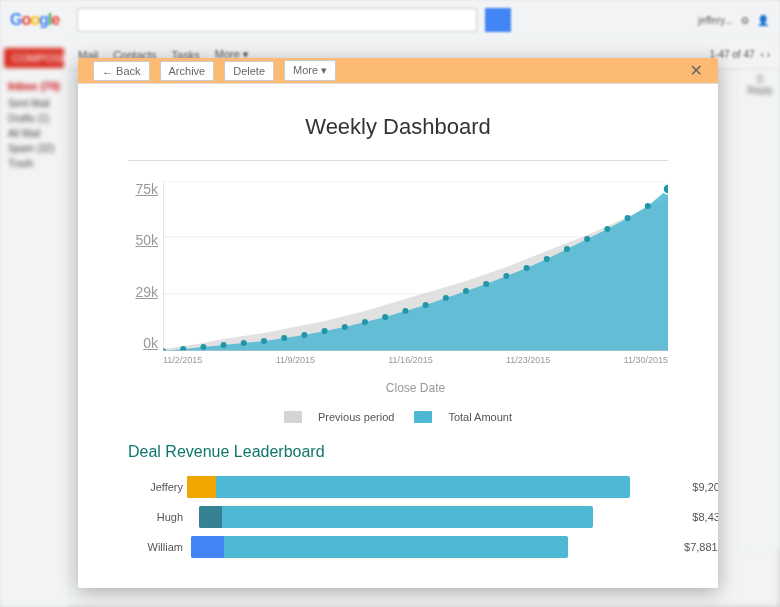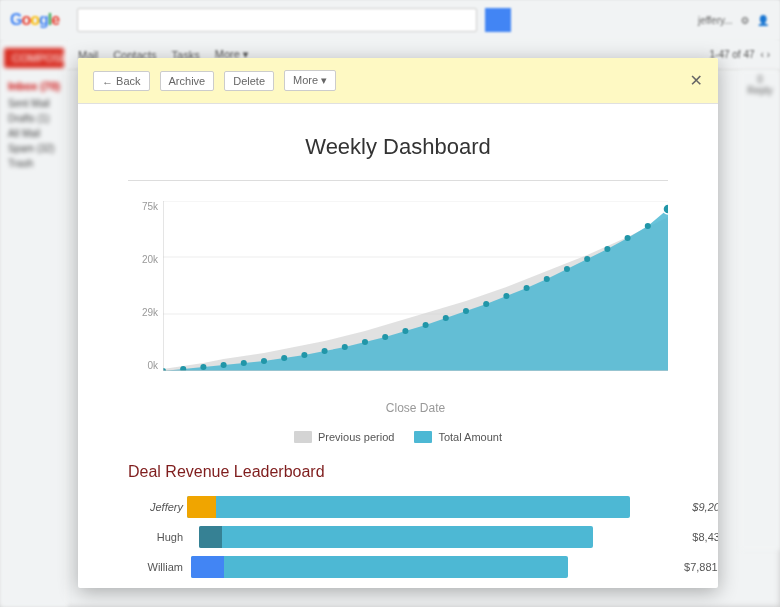--- a/index.html
+++ b/index.html
@@ -122,22 +122,23 @@
 
     
     .chart-container {
       position: relative;
       width: 100%;
       height: 200px;
       margin-bottom: 10px;
     }
 
     .y-label {
-      font-size: 10px;
+      font-size: 14px;
       color: #999;
+      text-decoration: underline;
     }
 
     .x-label {
       font-size: 9px;
       color: #999;
     }
 
     
     .chart-svg {
       width: 100%;
@@ -154,60 +155,60 @@
     .legend {
       display: flex;
       justify-content: center;
       gap: 20px;
       margin-top: 25px;
       margin-bottom: 20px;
     }
 
     .legend-item {
       display: flex;
-      gap: 6px;
+      gap: 16px;
       font-size: 11px;
       color: #555;
     }
 
     .legend-swatch {
       width: 18px;
       height: 12px;
       border-radius: 1px;
     }
 
     .legend-swatch.prev { background: #d4d4d4; }
     .legend-swatch.total { background: #4db8d4; }
 
     
     .leaderboard-title {
       font-size: 16px;
       font-weight: normal;
-      color: #7f1d1d;
+      color: #0f766e;
       margin-bottom: 15px;
     }
 
     .leaderboard-row {
       display: flex;
       align-items: center;
       margin-bottom: 8px;
       gap: 8px;
     }
 
     .lb-name {
       width: 55px;
       text-align: right;
       font-size: 11px;
       color: #555;
       flex-shrink: 0;
     }
 
     .email-topbar {
-      height: 46px;
-      background: #fef9c3;
+      height: 26px;
+      background: #fdba74;
       border-bottom: 1px solid #e0e0e0;
       display: flex;
       align-items: center;
       padding: 0 15px;
       gap: 10px;
     }
 
     .topbar-btn {
       font-size: 11px;
       color: #666;
@@ -280,21 +281,21 @@
 
     <h1 class="dashboard-title">Weekly Dashboard</h1>
     <hr class="divider">
 
 
     <div class="chart-container">
 
       <div style="position:absolute; left:0; top:0; bottom:30px; width:35px; display:flex; flex-direction:column-reverse; justify-content:space-between; align-items:flex-end; padding-right:5px;">
         <span class="y-label">0k</span>
         <span class="y-label">29k</span>
-        <span class="y-label">20k</span>
+        <span class="y-label">50k</span>
         <span class="y-label">75k</span>
       </div>
 
       <div style="position:absolute; left:35px; right:0; top:0; bottom:30px;">
         <svg class="chart-svg" viewBox="0 0 500 170" preserveAspectRatio="none">
 
           <line x1="0" y1="0" x2="500" y2="0" class="grid-line"></line>
           <line x1="0" y1="56" x2="500" y2="56" class="grid-line"></line>
           <line x1="0" y1="113" x2="500" y2="113" class="grid-line"></line>
           <line x1="0" y1="170" x2="500" y2="170" class="grid-line"></line>
@@ -328,38 +329,45 @@
           <circle cx="440" cy="48" r="3" fill="#2196a8"></circle>
           <circle cx="460" cy="37" r="3" fill="#2196a8"></circle>
           <circle cx="480" cy="25" r="3" fill="#2196a8"></circle>
           <circle cx="500" cy="8" r="5" fill="#2196a8" stroke="white" stroke-width="1.5"></circle>
 
           <line x1="0" y1="0" x2="0" y2="170" stroke="#ccc" stroke-width="1"></line>
           <line x1="0" y1="170" x2="500" y2="170" stroke="#ccc" stroke-width="1"></line>
         </svg>
       </div>
 
+      <div style="position:absolute; left:35px; right:0; bottom:0; height:30px; display:flex; justify-content:space-between; align-items:flex-start; padding-top:4px;">
+        <span class="x-label">11/2/2015</span>
+        <span class="x-label">11/9/2015</span>
+        <span class="x-label">11/16/2015</span>
+        <span class="x-label">11/23/2015</span>
+        <span class="x-label">11/30/2015</span>
+      </div>
 
       <div style="position:absolute; bottom:-14px; left:35px; right:0; text-align:center; font-size:12px; color:#999;">Close Date</div>
     </div>
 
     <div class="legend" style="margin-top:30px;">
       <div class="legend-item">
         <div class="legend-swatch prev"></div>
         <span>Previous period</span>
       </div>
       <div class="legend-item">
         <div class="legend-swatch total"></div>
         <span>Total Amount</span>
       </div>
     </div>
 
     <h2 class="leaderboard-title" style="margin-top:15px;">Deal Revenue Leaderboard</h2>
 
-    <div class="leaderboard-row" style="display:flex; align-items:center; margin-bottom:8px; gap:4px;font-style:italic;">
+    <div class="leaderboard-row" style="display:flex; align-items:center; margin-bottom:8px; gap:4px;">
       <span class="lb-name" style="width:55px; text-align:right; font-size:11px; color:#555;">Jeffery</span>
       <div style="flex:1; height:22px; position:relative; display:flex; align-items:center;">
         <div style="position:absolute; left:0; top:0; width:92%; height:100%; background:#4db8d4; border-radius:2px;"></div>
         <div style="position:absolute; left:0; top:0; width:6%; height:100%; background:#f0a500; border-radius:2px 0 0 2px;"></div>
         <span style="position:absolute; right:-58px; font-size:11px; color:#555;">$9,201</span>
       </div>
     </div>
 
     <div class="leaderboard-row" style="display:flex; align-items:center; margin-bottom:8px; gap:16px;">
       <span class="lb-name" style="width:55px; text-align:right; font-size:11px; color:#555;">Hugh</span>

